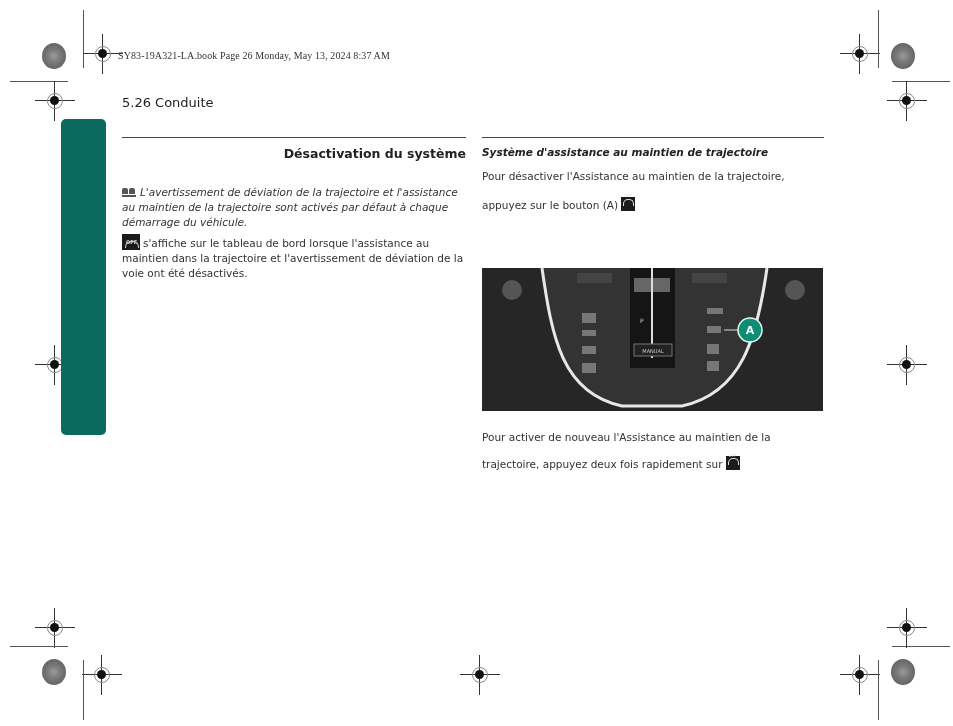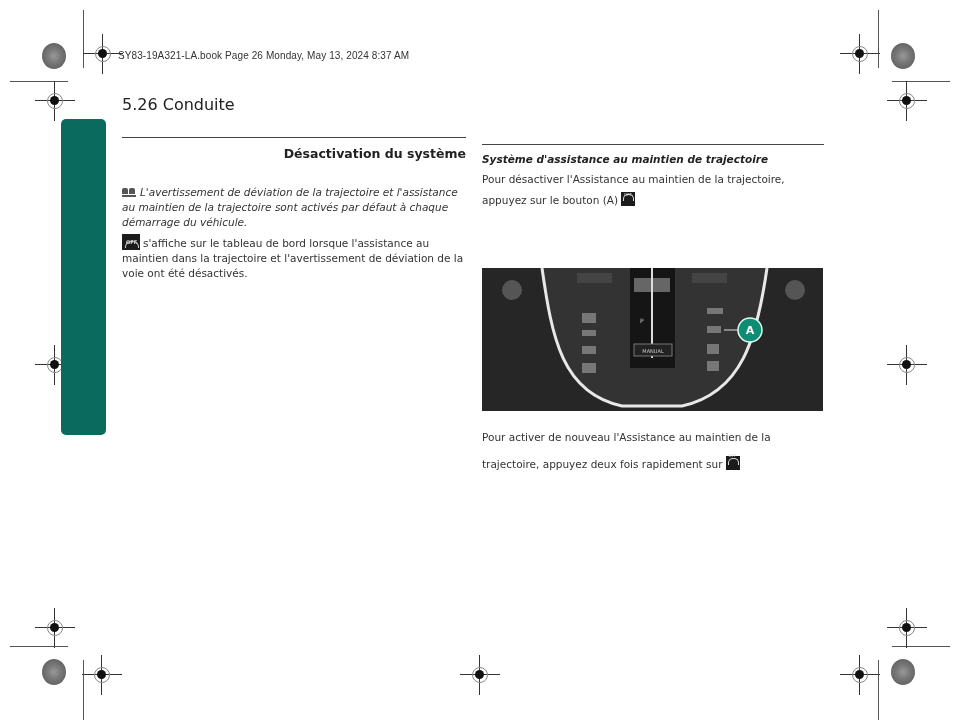--- a/index.html
+++ b/index.html
@@ -7,22 +7,22 @@
          font-family:"DejaVu Sans", sans-serif; color:#222; }
   .hline { position:absolute; height:1px; background:#555; }
   .vline { position:absolute; width:1px; background:#555; }
   .reg { position:absolute; width:40px; height:40px; }
   .reg .h { position:absolute; left:0; top:19px; width:40px; height:1px; background:#333; }
   .reg .v { position:absolute; left:19px; top:0; width:1px; height:40px; background:#333; }
   .reg .ring { position:absolute; left:12px; top:12px; width:14px; height:14px; border:1px solid #888; border-radius:50%; }
   .reg .dot { position:absolute; left:15px; top:15px; width:9px; height:9px; background:#111; border-radius:50%; }
   .disc { position:absolute; width:24px; height:26px; border-radius:50%;
           background: radial-gradient(circle, #999 0%, #777 40%, #555 100%); }
-  .slug { position:absolute; left:118px; top:50px; font-family:Liberation Sans, sans-serif; font-size:10px; color:#333; letter-spacing:0.1px; }
-  .pagehead { position:absolute; left:122px; top:95px; font-size:16px; color:#222; }
+  .slug { position:absolute; left:118px; top:50px; font-family:Liberation Serif, serif; font-size:10px; color:#333; letter-spacing:0.1px; }
+  .pagehead { position:absolute; left:122px; top:95px; font-size:13px; color:#222; }
   .tab { position:absolute; left:61px; top:119px; width:45px; height:316px; background:#0b6a5e; border-radius:5px; }
   .col { position:absolute; }
   .rule { height:1px; background:#444; margin-bottom:8px; }
   h2 { margin:0 0 24px 0; font-size:12.5px; font-weight:bold; color:#222;text-align:right; }
   .h3 { font-size:10.5px; font-weight:bold; font-style:italic; margin:0 0 4px 0; color:#222; }
   .note { font-size:10.5px; font-style:italic; line-height:15px; margin:16px 0 4px 0; color:#333; }
   p.body { font-size:10.5px; line-height:15px; margin:0 0 8px 0; color:#333; }
   .book-icon { display:inline-block; width:14px; height:9px; vertical-align:-1px; margin-right:4px; position:relative; }
   .book-icon:before, .book-icon:after { content:""; position:absolute; top:0; width:6px; height:6px; background:#555; border-radius:2px 2px 0 0; }
   .book-icon:before { left:0; } .book-icon:after { left:7px; }
@@ -124,24 +124,24 @@
 <div class="pagehead">5.26 Conduite</div>
 <div class="tab"></div>
 
 <div class="col" style="left:122px;top:137px;width:344px;">
   <div class="rule"></div>
   <h2>Désactivation du système</h2>
   <p class="note"><span class="book-icon"><i></i></span><span>L'avertissement de déviation de la trajectoire et l'assistance au maintien de la trajectoire sont activés par défaut à chaque démarrage du véhicule.</span></p>
   <p class="body"><span class="dash-icon"><span class="t">OFF</span><span class="road"></span></span><span>s'affiche sur le tableau de bord lorsque l'assistance au maintien dans la trajectoire et l'avertissement de déviation de la voie ont été désactivés.</span></p>
 </div>
 
-<div class="col" style="left:482px;top:144px;width:342px;">
+<div class="col" style="left:482px;top:137px;width:342px;">
   <div class="rule"></div>
   <div class="h3">Système d'assistance au maintien de trajectoire</div>
-  <p class="body" style="line-height:21px;"><span>Pour désactiver l'Assistance au maintien de la trajectoire, appuyez sur le bouton (A)</span><span class="btn-icon"><span class="arc"></span><span class="off">OFF</span></span></p>
+  <p class="body" style="line-height:29px;"><span>Pour désactiver l'Assistance au maintien de la trajectoire, appuyez sur le bouton (A)</span><span class="btn-icon"><span class="arc"></span><span class="off">OFF</span></span></p>
 </div>
 
 <div class="photo">
   <svg width="341" height="143" viewBox="0 0 341 143">
     <rect width="341" height="143" fill="#262626"></rect>
     <ellipse cx="30" cy="22" rx="10" ry="10" fill="#555"></ellipse>
     <ellipse cx="313" cy="22" rx="10" ry="10" fill="#555"></ellipse>
     <path d="M60 0 C 70 70, 80 125, 140 138 L 200 138 C 260 125, 275 70, 285 0" fill="#333" stroke="#e8e8e8" stroke-width="3"></path>
     <rect x="148" y="0" width="45" height="100" fill="#151515"></rect>
     <rect x="152" y="10" width="36" height="14" fill="#666"></rect>

